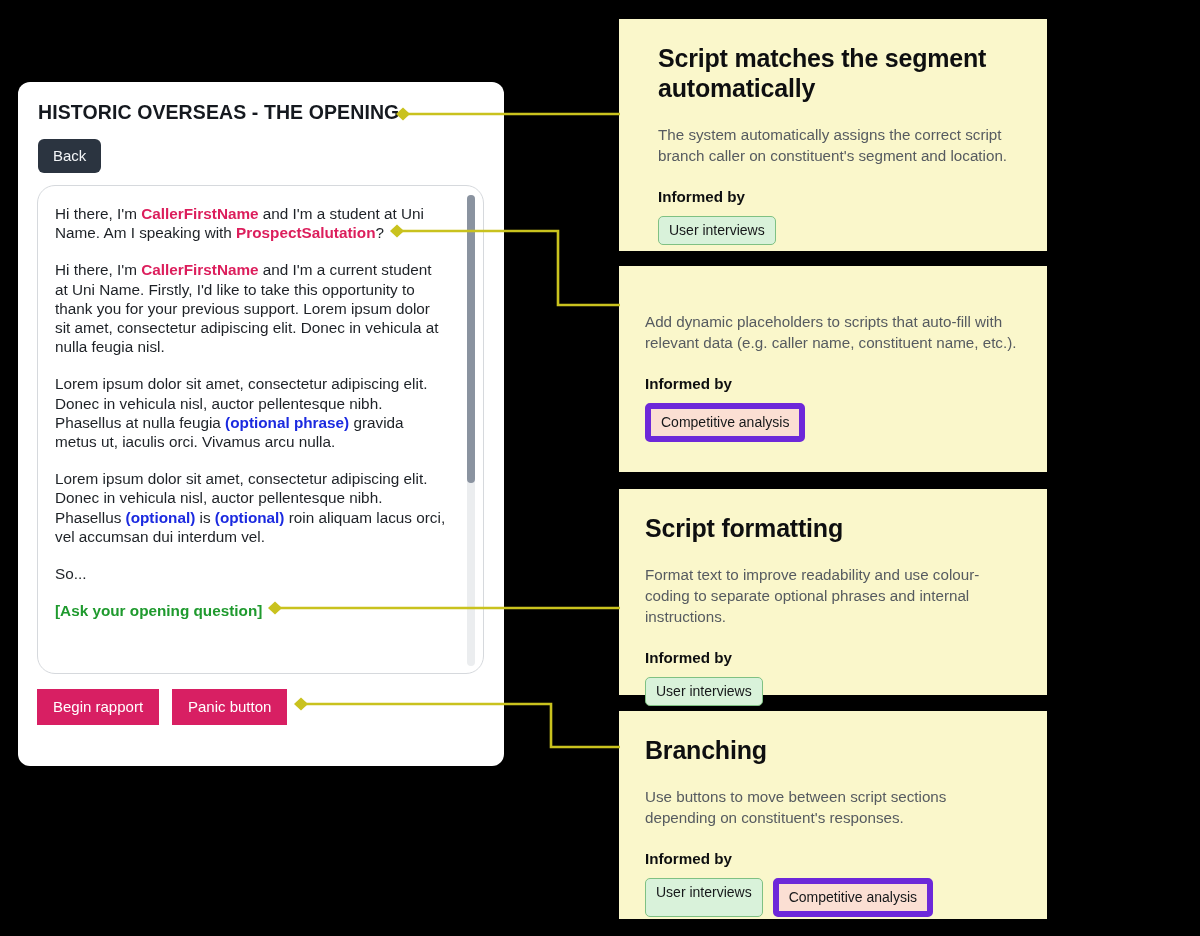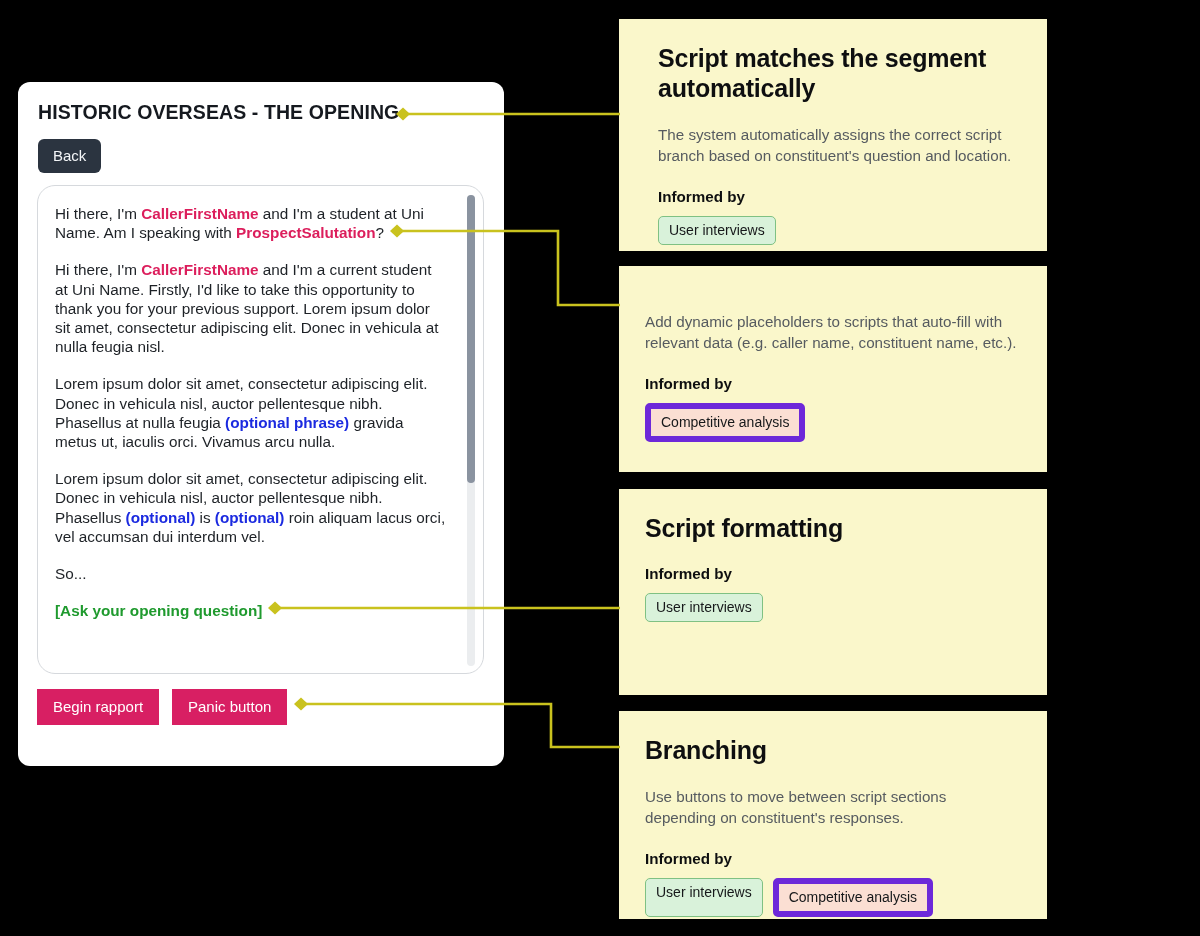--- a/index.html
+++ b/index.html
@@ -224,37 +224,38 @@
       </div>
     </div>
 
     <button class="action-button" id="btn-begin-rapport">Begin rapport</button>
 
     <button class="action-button" id="btn-panic">Panic button</button>
   </div>
 
   <div class="anno-card" id="card-0">
     <div class="card-title">Script matches the segment automatically</div>
-    <div class="card-desc">The system automatically assigns the correct script branch based on constituent's question and location.</div>
+    <div class="card-desc">The system automatically assigns the correct script branch caller on constituent's segment and location.</div>
     <div class="informed-label">Informed by</div>
     <div class="tag-row">
       <span class="tag green">User interviews</span>
     </div>
   </div>
 
   <div class="anno-card" id="card-1">
     <div class="card-desc">Add dynamic placeholders to scripts that auto-fill with relevant data (e.g. caller name, constituent name, etc.).</div>
     <div class="informed-label">Informed by</div>
     <div class="tag-row">
       <span class="tag red">Competitive analysis</span>
     </div>
   </div>
 
   <div class="anno-card" id="card-2">
     <div class="card-title">Script formatting</div>
+    <div class="card-desc">Format text to improve readability and use colour-coding to separate optional phrases and internal instructions.</div>
     <div class="informed-label">Informed by</div>
     <div class="tag-row">
       <span class="tag green">User interviews</span>
     </div>
   </div>
 
   <div class="anno-card" id="card-3">
     <div class="card-title">Branching</div>
     <div class="card-desc">Use buttons to move between script sections depending on constituent's responses.</div>
     <div class="informed-label">Informed by</div>

